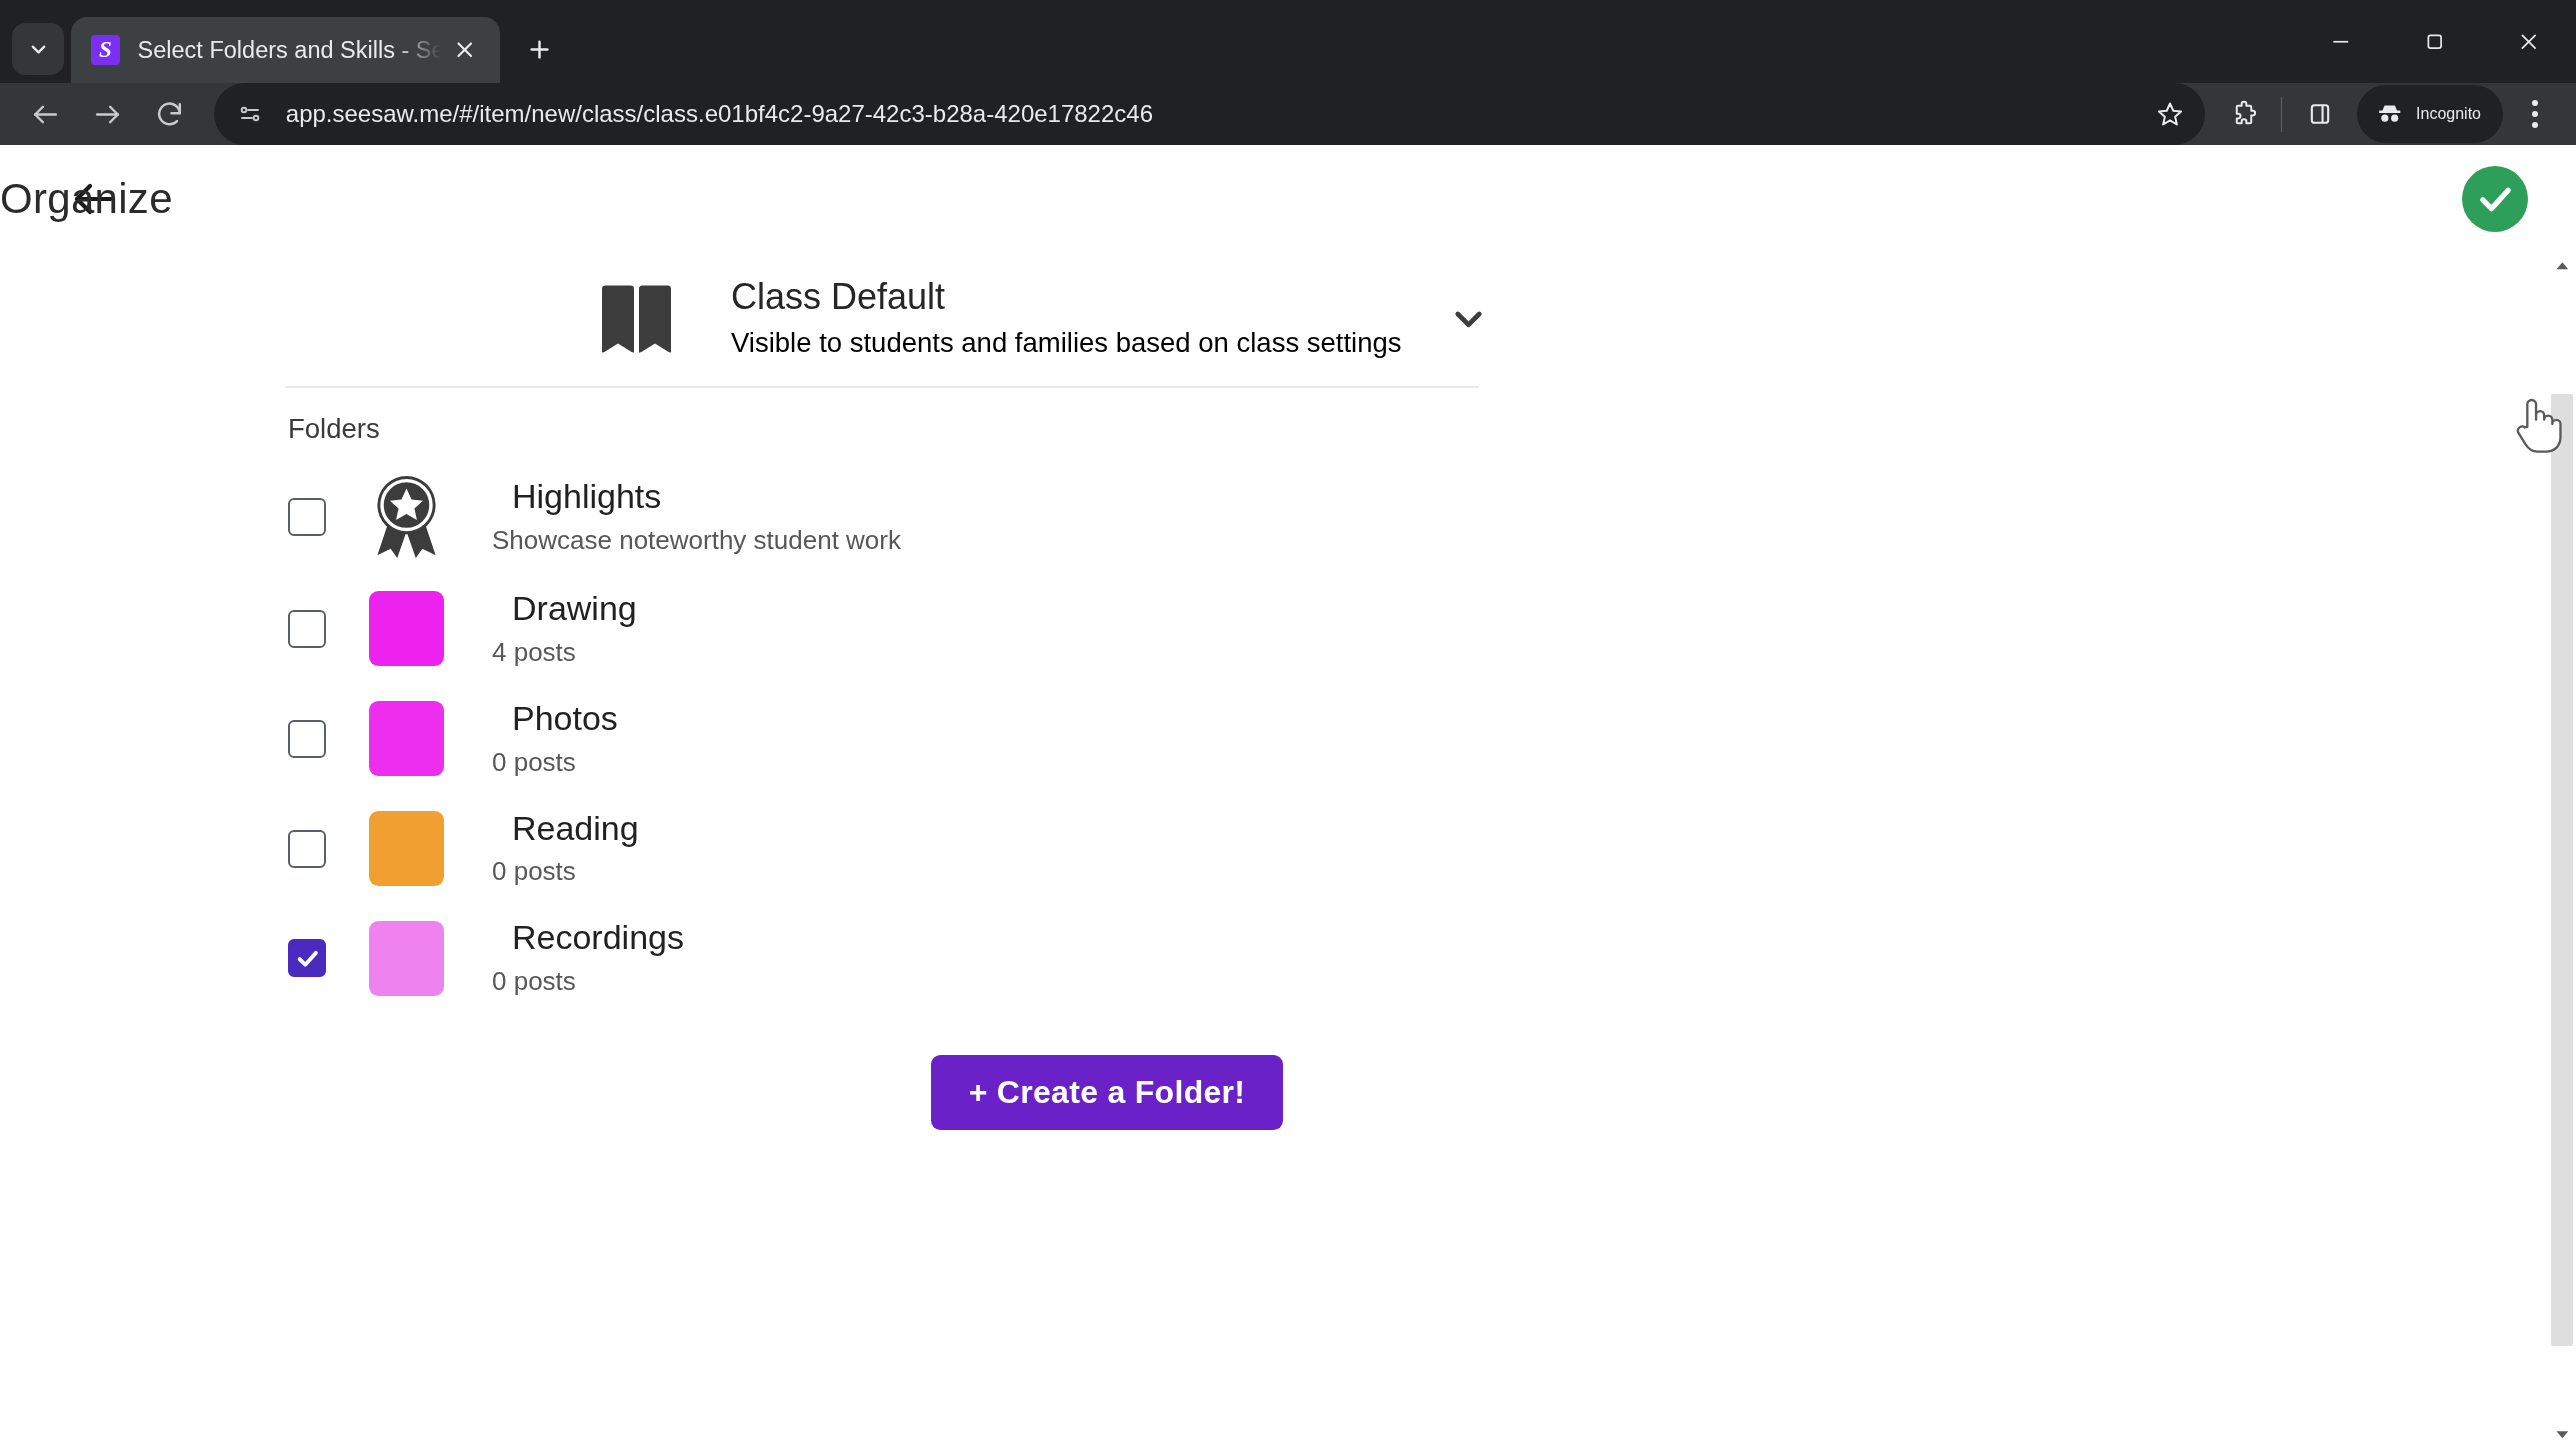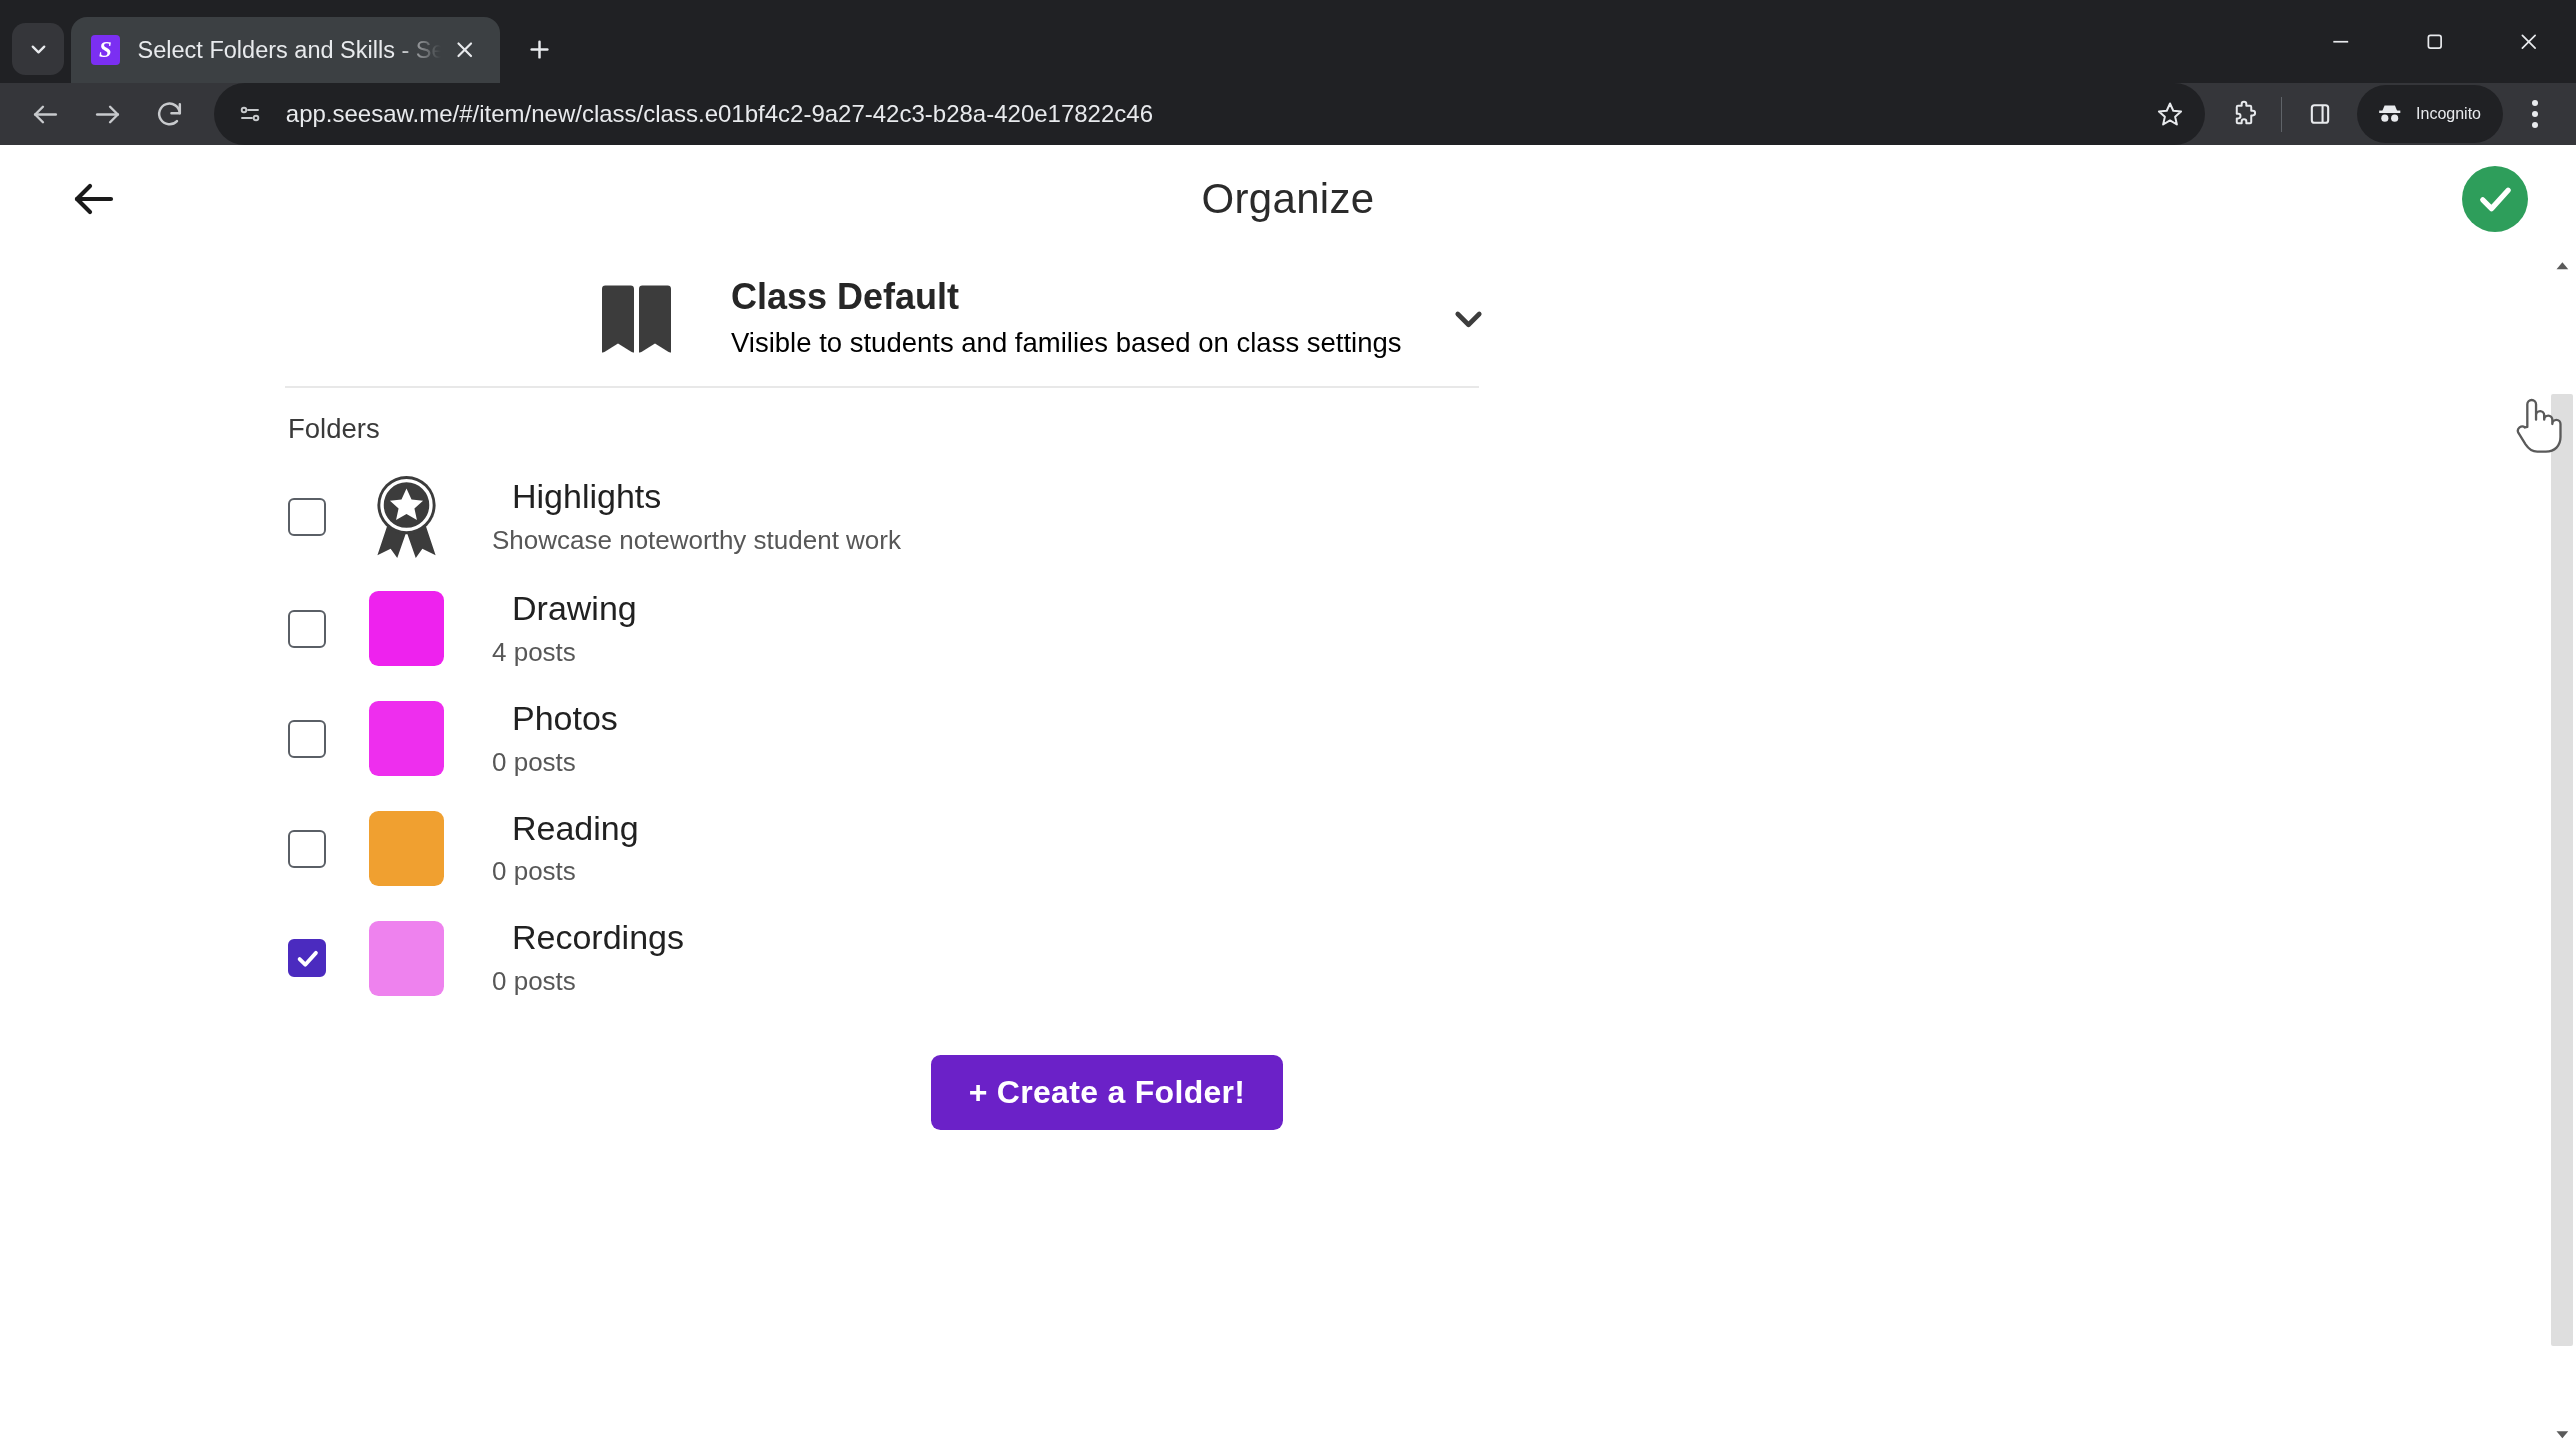--- a/index.html
+++ b/index.html
@@ -196,21 +196,20 @@
   .back-arrow {
     width: 62px; height: 62px;
     display: flex; align-items: center; justify-content: center;
     flex: none;
     margin-left: 23px;
   }
   .back-arrow svg { width: 48px; height: 48px; }
   .app-title {
     position: absolute;
     left: 0; right: 0;
-    text-align: center;
     font-size: 42px;
     font-weight: 400;
     color: #2b2b2b;
     letter-spacing: 0.3px;
     pointer-events: none;
   }
   .confirm-btn {
     position: absolute;
     right: 48px;
     top: 50%;
@@ -263,21 +262,21 @@
     width: 0; height: 0;
     border-left: 16px solid transparent;
     border-right: 16px solid transparent;
     border-bottom: 10px solid #ffffff;
   }
   .cd-text { margin-left: 149px; }
   .cd-title {
     font-size: 36px;
     color: #262626;
     line-height: 1.15;
-    font-weight: 700;
+    font-weight: 400;
   }
   .cd-sub {
     font-size: 27.5px;
     color: #000000;
     margin-top: 9.4px;
   }
   .cd-chevron {
     position: absolute;
     right: -19px;
     top: 50%;

